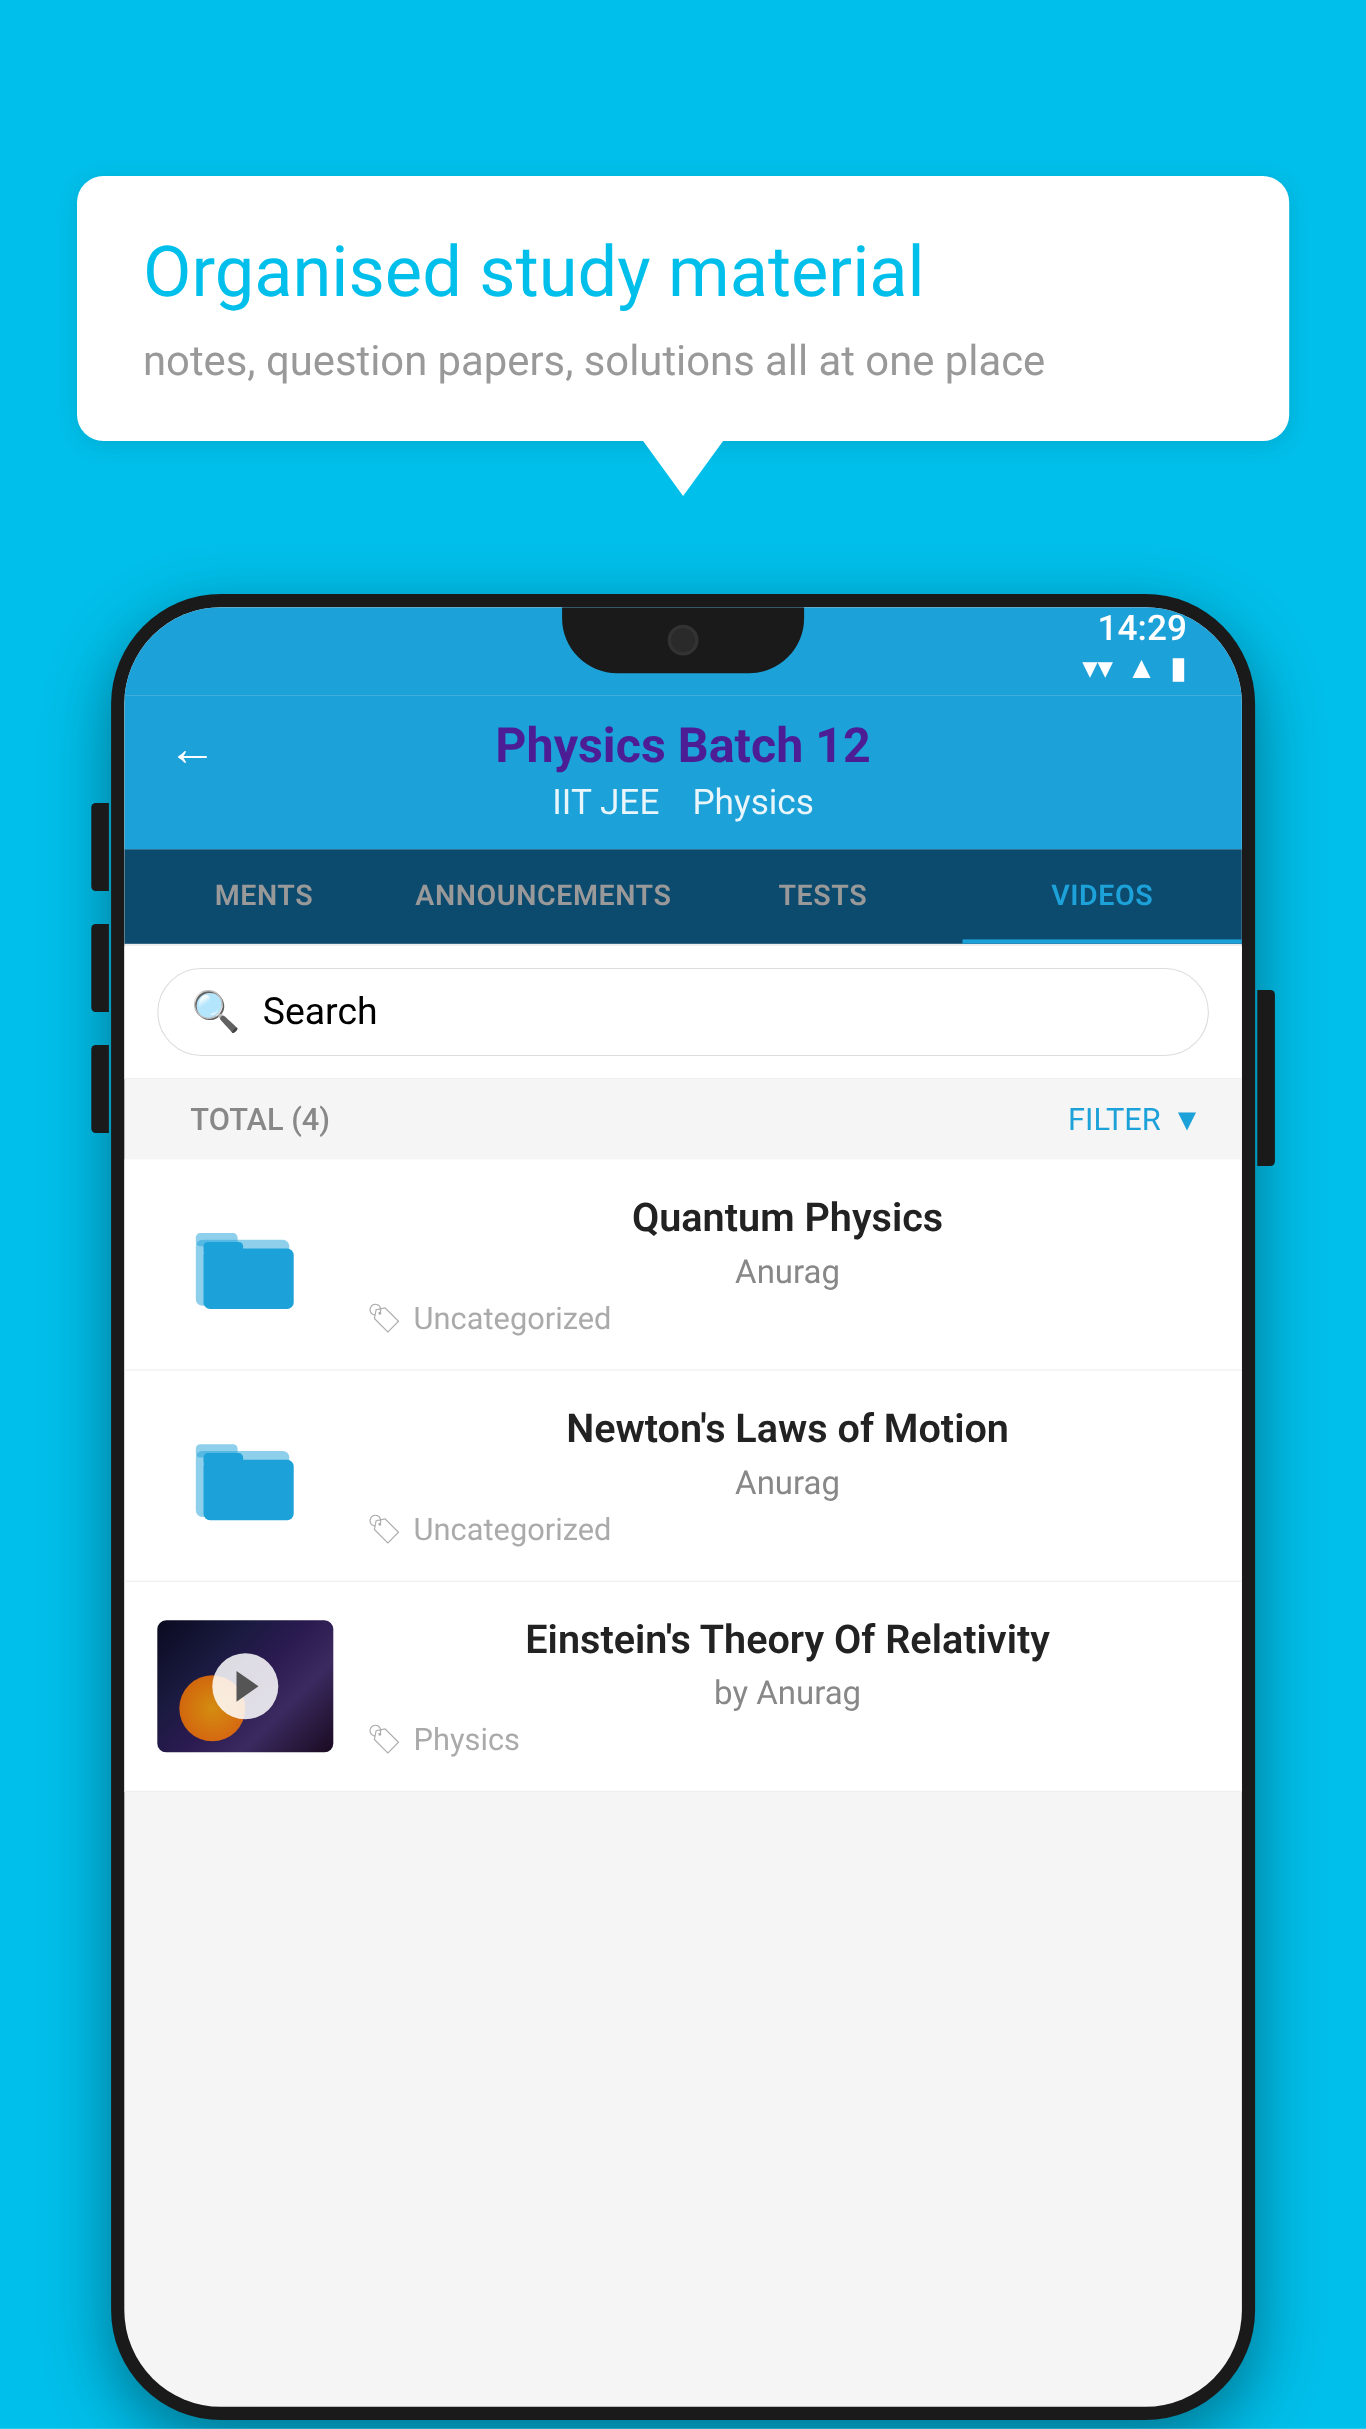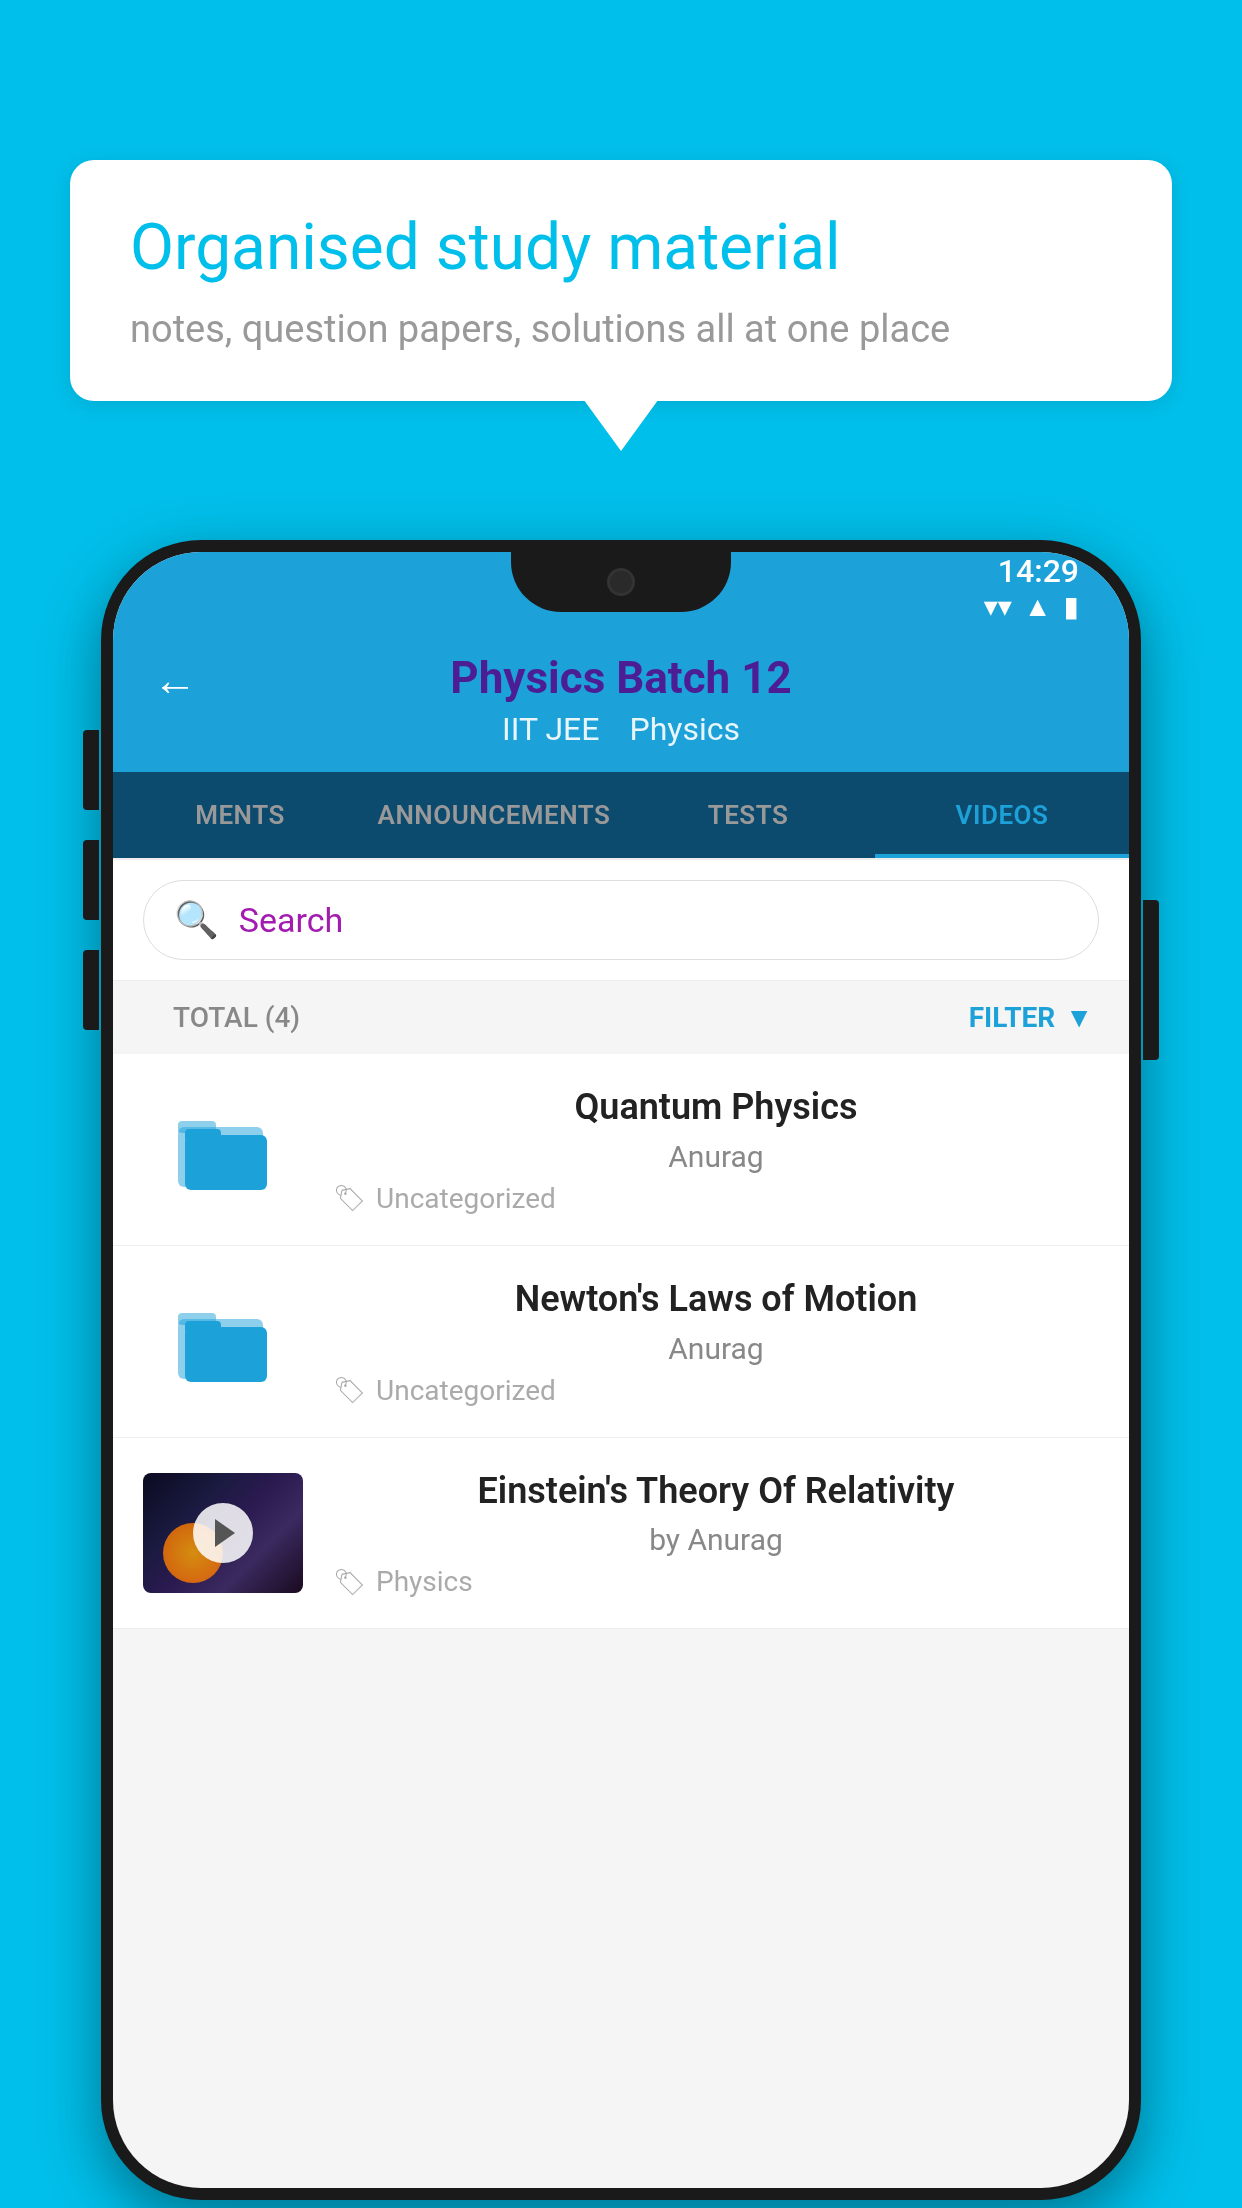--- a/index.html
+++ b/index.html
@@ -248,21 +248,21 @@
       padding: 18px 30px;
       gap: 20px;
     }
 
     .search-icon-el {
       color: #aaa;
       font-size: 36px;
     }
 
     .search-text {
-      color: #a21caf;
+      color: #000000;
       font-size: 34px;
     }
 
     
     .filter-bar {
       background: #f5f5f5;
       display: flex;
       justify-content: space-between;
       align-items: center;
       padding: 20px 36px;
@@ -274,21 +274,21 @@
       font-size: 28px;
       font-weight: 500;
     }
 
     .filter-btn {
       display: flex;
       align-items: flex-start;
       gap: 10px;
       color: #1da1d9;
       font-size: 28px;
-      font-weight: 700;
+      font-weight: 400;
     }
 
     .filter-triangle {
       color: #1da1d9;
       font-size: 28px;
     }
 
     
     .video-list {
       background: white;

